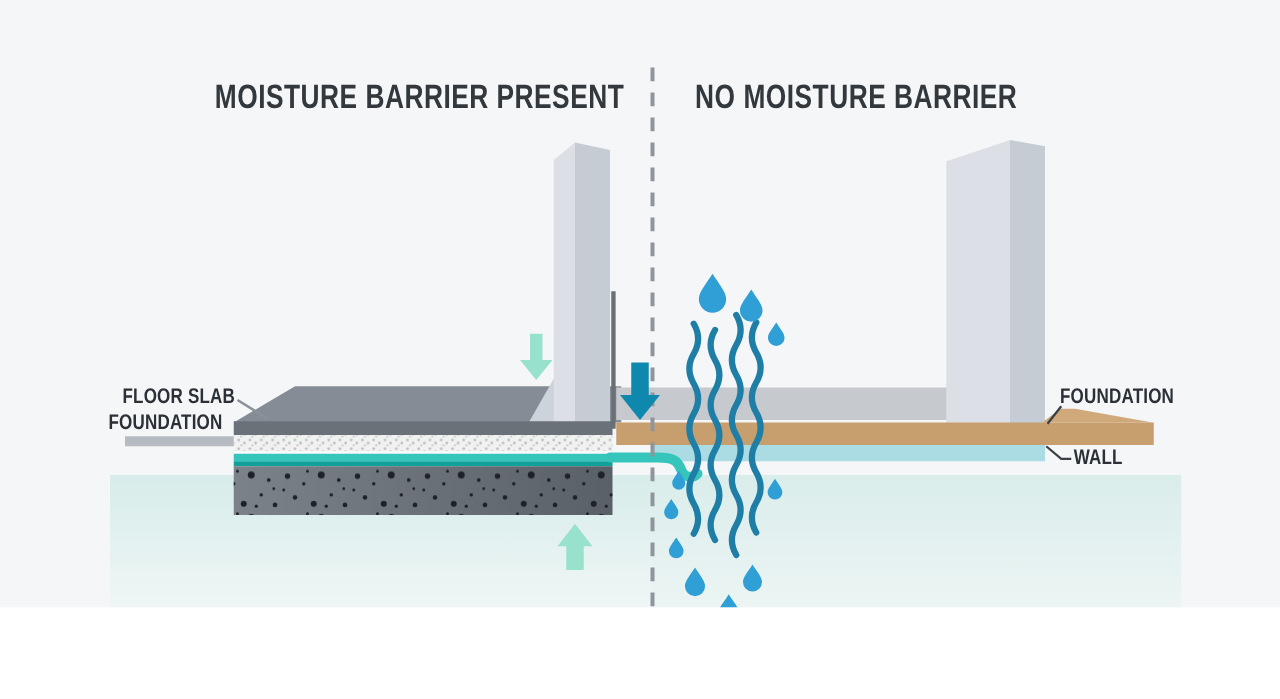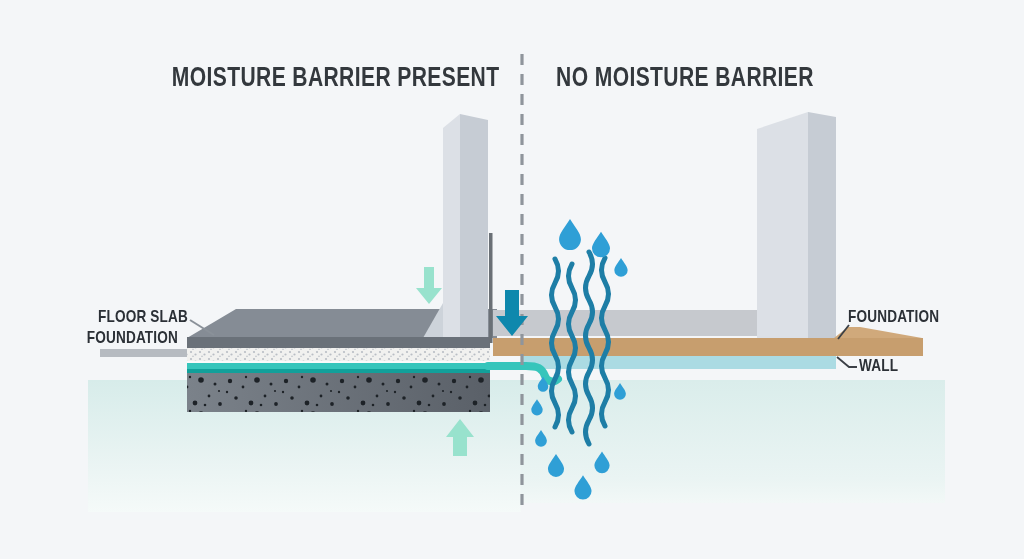--- a/index.html
+++ b/index.html
@@ -1,18 +1,18 @@
 <!DOCTYPE html>
 <html style="--background: #f4f6f8; --title-text: #33383d; --label-text: #2b3036; --divider: #8f959c; --wall-front: #dce0e6; --wall-side: #c6ccd4; --wall-flare: #cdd3da; --slab-top: #858c95; --slab-edge: #6a7179; --insulation: #f1f1ef; --barrier-teal: #36c5bb; --barrier-teal-dark: #12a09a; --concrete-light: #7b828a; --concrete-dark: #555b63; --aggregate-dot: #1d2227; --ground-left: #d7ecea; --ground-right: #d9ecea; --tan-foundation: #c79e6e; --tan-wedge: #d0a97b; --cyan-wall-layer: #abdbe3; --gray-band: #c6c9ce; --mint-arrow: #98e2cd; --teal-arrow: #0e88ad; --wave-blue: #1e7ea6; --drop-blue: #2f9fd6; --foundation-bar: #b6bbc1; --leader-gray: #8a9199; --leader-dark: #3b4046; --barrier-line: #6a7076;"><head>
 <meta charset="utf-8">
 <style>
   html,body{margin:0;padding:0;}
   #stage{
     position:relative;
-    width:1024px;height:559px;
+    width:1024px;height:486px;
     overflow:hidden;
     background:var(--background,#f4f6f8);
     font-family:"Liberation Sans", sans-serif;
   }
   svg{position:absolute;left:0;top:0;}
   .lbl{
     position:absolute;
     color:var(--label-text,#2b3036);
     font-weight:700;
     font-size:17px;

